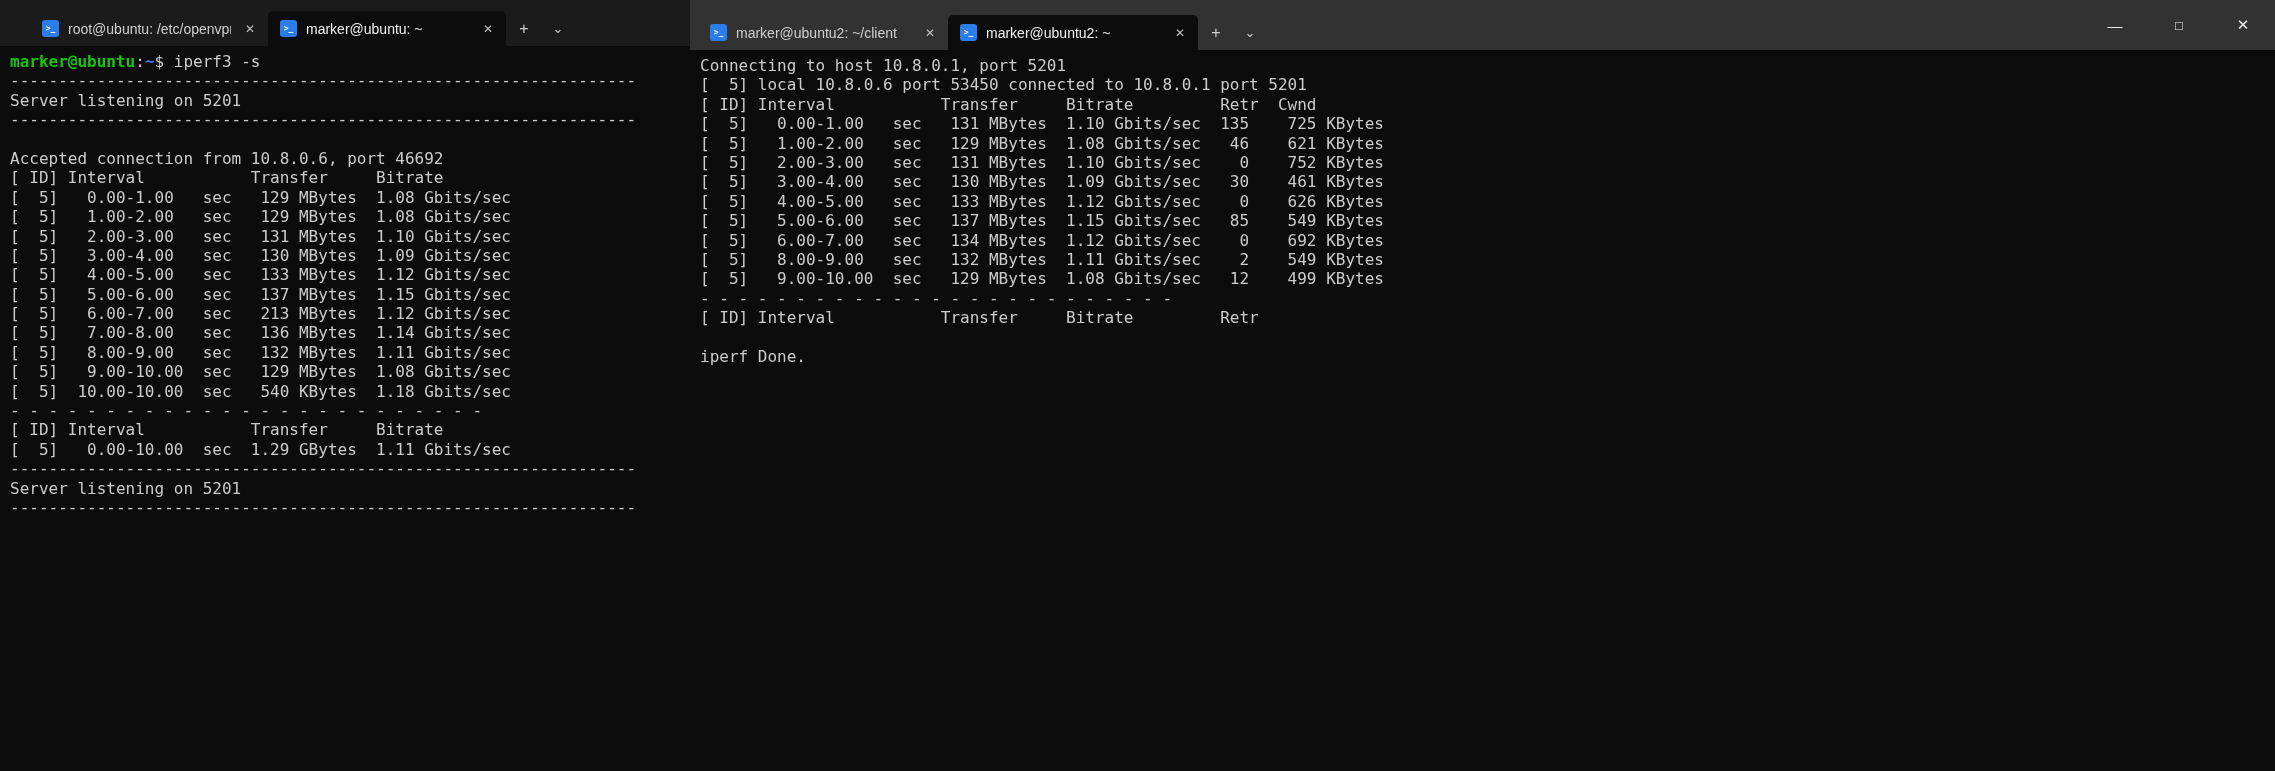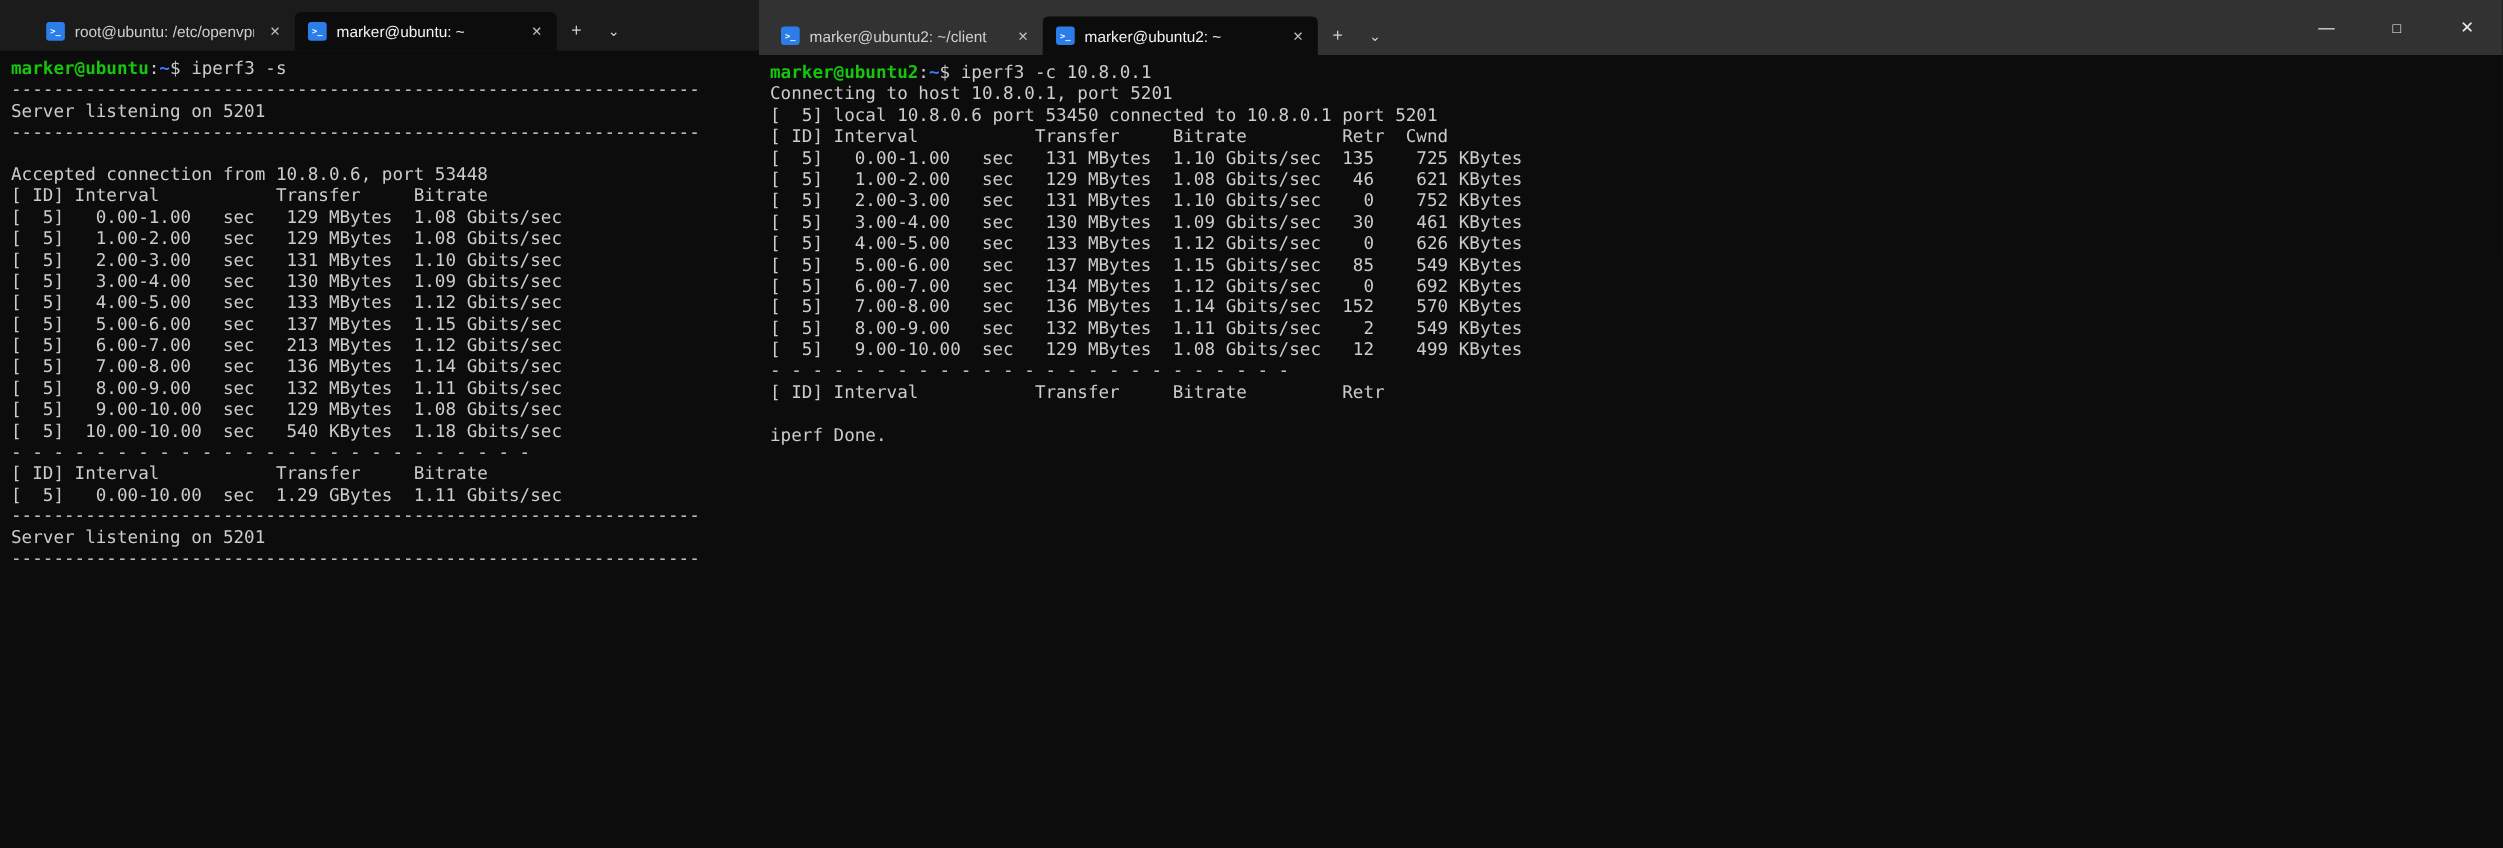--- a/index.html
+++ b/index.html
@@ -128,21 +128,21 @@
     </div>
     <div class="tab-btn">+</div>
     <div class="tab-btn chevron">⌄</div>
   </div>
   <div class="term">
       <div class="term-line"><span class="c-green">marker@ubuntu</span><span class="c-fg">:</span><span class="c-blue">~</span><span class="c-fg">$ iperf3 -s</span></div>
       <div class="term-line"><span class="c-fg">-----------------------------------------------------------------</span></div>
       <div class="term-line"><span class="c-fg">Server listening on 5201</span></div>
       <div class="term-line"><span class="c-fg">-----------------------------------------------------------------</span></div>
       <div class="term-line"><span class="c-fg"> </span></div>
-      <div class="term-line"><span class="c-fg">Accepted connection from 10.8.0.6, port 53448</span></div>
+      <div class="term-line"><span class="c-fg">Accepted connection from 10.8.0.6, port 46692</span></div>
       <div class="term-line"><span class="c-fg">[ ID] Interval           Transfer     Bitrate</span></div>
       <div class="term-line"><span class="c-fg">[  5]   0.00-1.00   sec   129 MBytes  1.08 Gbits/sec</span></div>
       <div class="term-line"><span class="c-fg">[  5]   1.00-2.00   sec   129 MBytes  1.08 Gbits/sec</span></div>
       <div class="term-line"><span class="c-fg">[  5]   2.00-3.00   sec   131 MBytes  1.10 Gbits/sec</span></div>
       <div class="term-line"><span class="c-fg">[  5]   3.00-4.00   sec   130 MBytes  1.09 Gbits/sec</span></div>
       <div class="term-line"><span class="c-fg">[  5]   4.00-5.00   sec   133 MBytes  1.12 Gbits/sec</span></div>
       <div class="term-line"><span class="c-fg">[  5]   5.00-6.00   sec   137 MBytes  1.15 Gbits/sec</span></div>
       <div class="term-line"><span class="c-fg">[  5]   6.00-7.00   sec   213 MBytes  1.12 Gbits/sec</span></div>
       <div class="term-line"><span class="c-fg">[  5]   7.00-8.00   sec   136 MBytes  1.14 Gbits/sec</span></div>
       <div class="term-line"><span class="c-fg">[  5]   8.00-9.00   sec   132 MBytes  1.11 Gbits/sec</span></div>
@@ -171,32 +171,30 @@
     </div>
     <div class="tab-btn">+</div>
     <div class="tab-btn chevron">⌄</div>
     <div class="win-controls">
       <div class="win-btn min">—</div>
       <div class="win-btn max">□</div>
       <div class="win-btn close">✕</div>
     </div>
   </div>
   <div class="term">
-      <div class="term-line"><span class="c-green">marker@ubuntu2</span><span class="c-fg">:</span><span class="c-blue">~</span><span class="c-fg">$ iperf3 -c 10.8.0.1</span></div>
       <div class="term-line"><span class="c-fg">Connecting to host 10.8.0.1, port 5201</span></div>
       <div class="term-line"><span class="c-fg">[  5] local 10.8.0.6 port 53450 connected to 10.8.0.1 port 5201</span></div>
       <div class="term-line"><span class="c-fg">[ ID] Interval           Transfer     Bitrate         Retr  Cwnd</span></div>
       <div class="term-line"><span class="c-fg">[  5]   0.00-1.00   sec   131 MBytes  1.10 Gbits/sec  135    725 KBytes</span></div>
       <div class="term-line"><span class="c-fg">[  5]   1.00-2.00   sec   129 MBytes  1.08 Gbits/sec   46    621 KBytes</span></div>
       <div class="term-line"><span class="c-fg">[  5]   2.00-3.00   sec   131 MBytes  1.10 Gbits/sec    0    752 KBytes</span></div>
       <div class="term-line"><span class="c-fg">[  5]   3.00-4.00   sec   130 MBytes  1.09 Gbits/sec   30    461 KBytes</span></div>
       <div class="term-line"><span class="c-fg">[  5]   4.00-5.00   sec   133 MBytes  1.12 Gbits/sec    0    626 KBytes</span></div>
       <div class="term-line"><span class="c-fg">[  5]   5.00-6.00   sec   137 MBytes  1.15 Gbits/sec   85    549 KBytes</span></div>
       <div class="term-line"><span class="c-fg">[  5]   6.00-7.00   sec   134 MBytes  1.12 Gbits/sec    0    692 KBytes</span></div>
-      <div class="term-line"><span class="c-fg">[  5]   7.00-8.00   sec   136 MBytes  1.14 Gbits/sec  152    570 KBytes</span></div>
       <div class="term-line"><span class="c-fg">[  5]   8.00-9.00   sec   132 MBytes  1.11 Gbits/sec    2    549 KBytes</span></div>
       <div class="term-line"><span class="c-fg">[  5]   9.00-10.00  sec   129 MBytes  1.08 Gbits/sec   12    499 KBytes</span></div>
       <div class="term-line"><span class="c-fg">- - - - - - - - - - - - - - - - - - - - - - - - -</span></div>
       <div class="term-line"><span class="c-fg">[ ID] Interval           Transfer     Bitrate         Retr</span></div>
       <div class="term-line"><span class="c-fg"> </span></div>
       <div class="term-line"><span class="c-fg">iperf Done.</span></div>
     </div>
 </div>
 
 </body></html>

